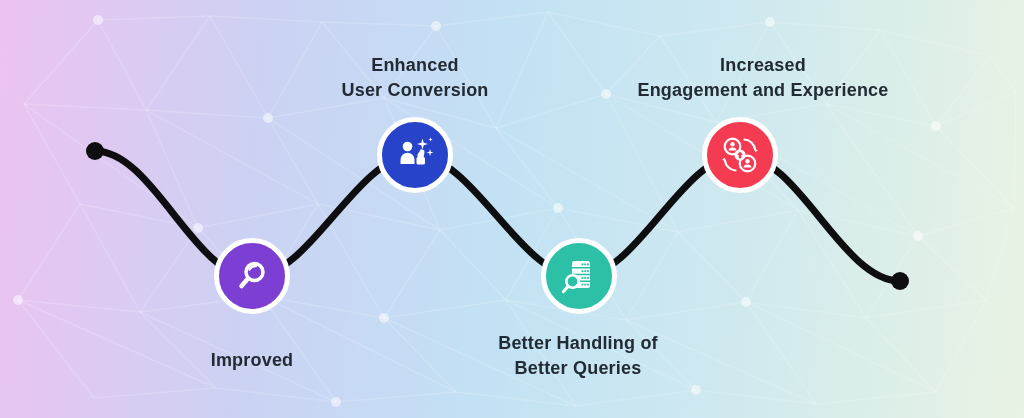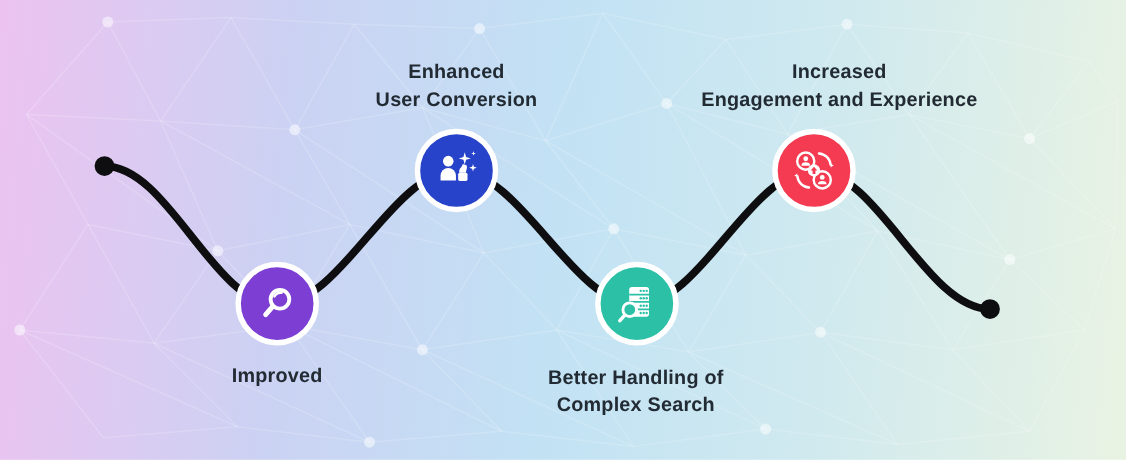--- a/index.html
+++ b/index.html
@@ -160,21 +160,21 @@
     <circle cx="900" cy="281" r="9" style="fill: rgb(14, 14, 16);"></circle>
   </svg>
 
   <div class="node" style="left: 214px; top: 238px; background: rgb(124, 62, 211); color: rgb(124, 62, 211);">
     <svg width="40" height="40" viewBox="0 0 40 40">
       <circle cx="22.5" cy="16" r="8.5" fill="none" stroke="#fff" stroke-width="3.5"></circle>
       <path d="M 17.5 13.5 A 6.5 6.5 0 0 1 24 10.2" fill="none" stroke="#fff" stroke-width="2.2" stroke-linecap="round"></path>
       <line x1="15.8" y1="22.8" x2="9.5" y2="30" stroke="#fff" stroke-width="4.5" stroke-linecap="round"></line>
     </svg>
   </div>
-  <div class="label" style="left:252px; top:329px;">
+  <div class="label" style="left:252px; top:348px;">
     <div>Improved</div>
   </div>
 
   <div class="node" style="left: 377px; top: 117px; background: rgb(39, 67, 201); color: rgb(39, 67, 201);">
     <svg width="40" height="40" viewBox="0 0 40 40">
       <circle cx="12.5" cy="11.5" r="4.8" fill="#fff"></circle>
       <path d="M 5.5 29 v-4.2 a 7 7 0 0 1 14 0 V 29 Z" fill="#fff"></path>
       <rect x="21.5" y="22" width="8.5" height="7.5" rx="1.5" fill="#fff"></rect>
       <path d="M 22.5 22 c -0.5 -4.5 2.5 -4.5 3.2 -8 l 3.4 1.2 c 1.2 2.6 -0.6 4.6 -0.4 6.8 Z" fill="#fff"></path>
       <path d="M27.5 3.5 L28.7 7.8 L33 9 L28.7 10.2 L27.5 14.5 L26.3 10.2 L22 9 L26.3 7.8 Z" fill="#fff"></path>
@@ -206,21 +206,21 @@
         <circle cx="23.5" cy="28.6" r="1.1"></circle>
           <circle cx="26.2" cy="28.6" r="1.1"></circle>
           <circle cx="28.9" cy="28.6" r="1.1"></circle>
       </g>
       <circle cx="13.5" cy="25.5" r="6.2" fill="currentColor" stroke="#fff" stroke-width="2.6"></circle>
       <line x1="9" y1="30.5" x2="4.5" y2="35.5" stroke="#fff" stroke-width="3.2" stroke-linecap="round"></line>
     </svg>
   </div>
   <div class="label" style="left:578px; top:331px;">
     <div>Better Handling of</div>
-    <div>Complex Search</div>
+    <div>Better Queries</div>
   </div>
 
   <div class="node" style="left: 702px; top: 117px; background: rgb(244, 59, 82); color: rgb(244, 59, 82);">
     <svg width="40" height="40" viewBox="0 0 40 40">
       <circle cx="12.5" cy="11.5" r="7.8" fill="none" stroke="#fff" stroke-width="2.2"></circle>
       <circle cx="12.5" cy="9.3" r="2.2" fill="#fff"></circle>
       <path d="M 8.6 15.6 a 3.9 3 0 0 1 7.8 0 Z" fill="#fff"></path>
       <circle cx="27.5" cy="28.5" r="7.8" fill="none" stroke="#fff" stroke-width="2.2"></circle>
       <circle cx="27.5" cy="26.3" r="2.2" fill="#fff"></circle>
       <path d="M 23.6 32.6 a 3.9 3 0 0 1 7.8 0 Z" fill="#fff"></path>

